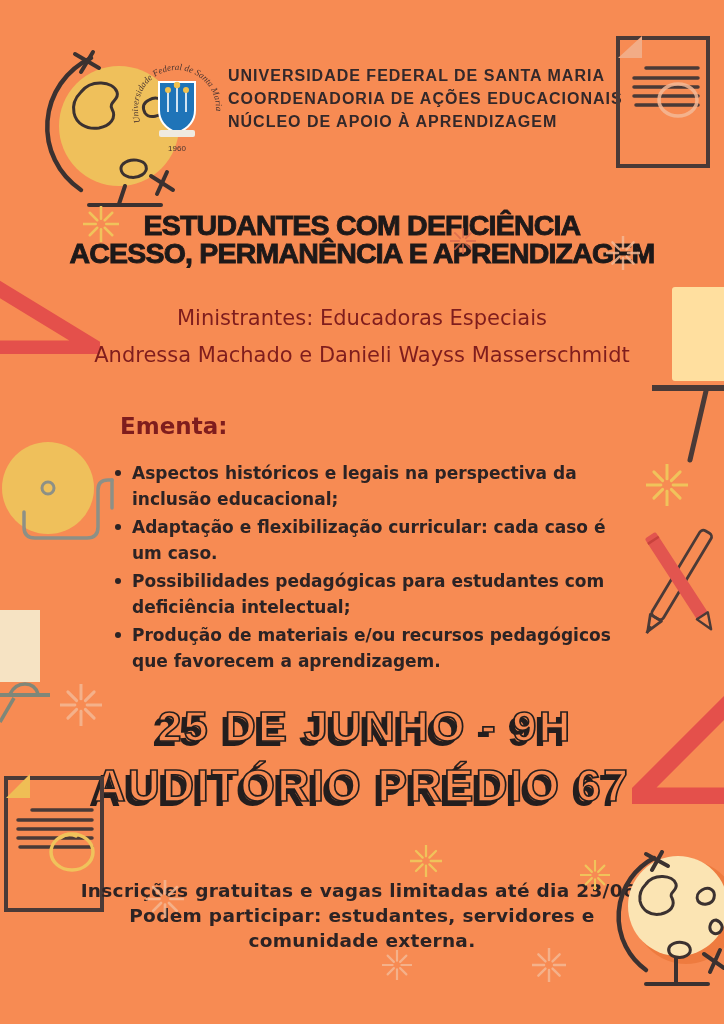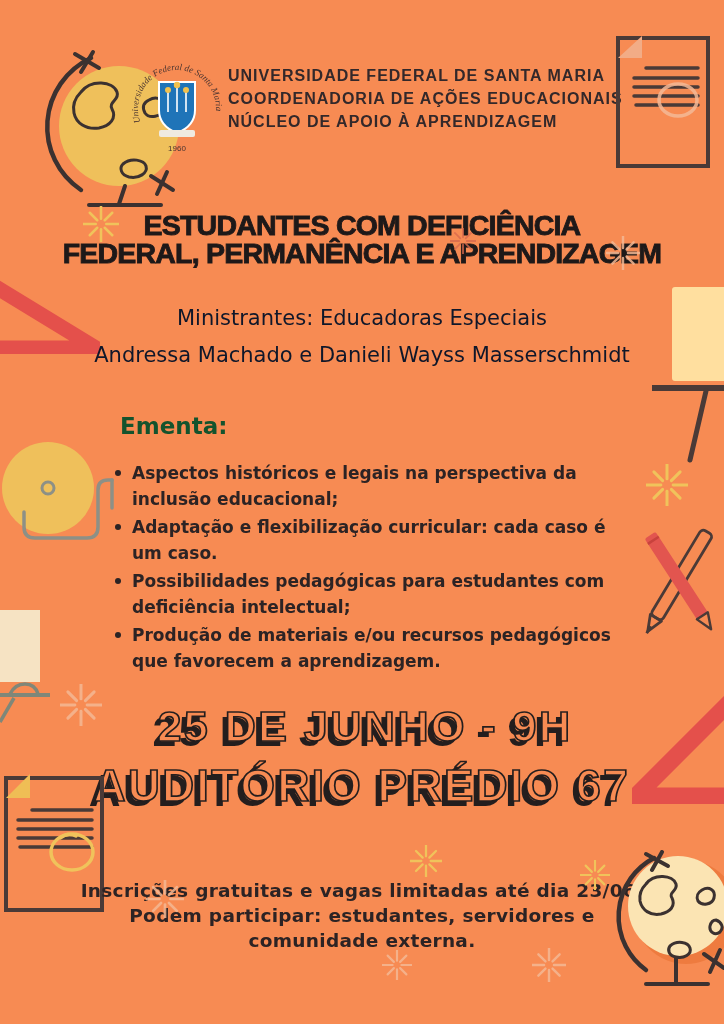--- a/index.html
+++ b/index.html
@@ -16,24 +16,24 @@
   .org div{white-space:nowrap;}
 
   
   .title{left:0;right:0;top:167px;text-align:center;
          font-family:"Liberation Sans",sans-serif;font-weight:700;
          font-size:28.5px;line-height:28px;letter-spacing:-0.8px;color:#1E1919;margin-top:44px;
          -webkit-text-stroke:0.9px #1E1919;}
 
   
   .ministrantes{left:0;right:0;top:300px;text-align:center;
-    font-size:21px;line-height:37px;font-weight:400;color:#0f172a;}
-
-  
-  .ementa-h{left:120px;top:413px;font-size:23px;font-weight:700;color:#14532d;}
+    font-size:21px;line-height:37px;font-weight:400;color:#7f1d1d;}
+
+  
+  .ementa-h{left:120px;top:413px;font-size:23px;font-weight:700;color:#7f1d1d;}
   .ementa-list{left:104px;top:452px;width:525px;margin:9px;padding:0;list-style:none;
     font-size:17px;line-height:1.5;font-weight:700;color:#2C2324;}
   .ementa-list li{position:relative;padding-left:19px;margin-bottom:3px;}
   .ementa-list li::before{content:"";position:absolute;left:2px;top:9px;
     width:6px;height:6px;border-radius:50%;background:#2C2324;}
 
   
   .event{left:0;right:0;top:697px;text-align:center;
     font-family:"Liberation Sans",sans-serif;font-weight:700;letter-spacing:2.5px;
     color:#F78B53;-webkit-text-stroke:1.7px #241E1E;
@@ -124,21 +124,21 @@
       <line x1="22" y1="50" x2="86" y2="50"></line>
       <line x1="22" y1="59" x2="86" y2="59"></line>
       <line x1="22" y1="68" x2="86" y2="68"></line>
       <line x1="24" y1="77" x2="86" y2="77"></line>
     </g>
     <ellipse cx="66" cy="72" rx="19" ry="16" fill="none" stroke="#F3B896" stroke-width="3.5" opacity="0.85"></ellipse>
   </svg>
 
   <div class="abs title">
     <div>ESTUDANTES COM DEFICIÊNCIA</div>
-    <div>FEDERAL, PERMANÊNCIA E APRENDIZAGEM</div>
+    <div>ACESSO, PERMANÊNCIA E APRENDIZAGEM</div>
   </div>
 
   <svg class="abs" style="left:0;top:268px;" width="100" height="86" viewBox="0 0 100 86">
     <polygon points="-55,-12 96,80 -55,80" fill="none" stroke="#E4504B" stroke-width="15"></polygon>
   </svg>
 
   <div class="abs ministrantes">
     <div>Ministrantes: Educadoras Especiais</div>
     <div>Andressa Machado e Danieli Wayss Masserschmidt</div>
   </div>

